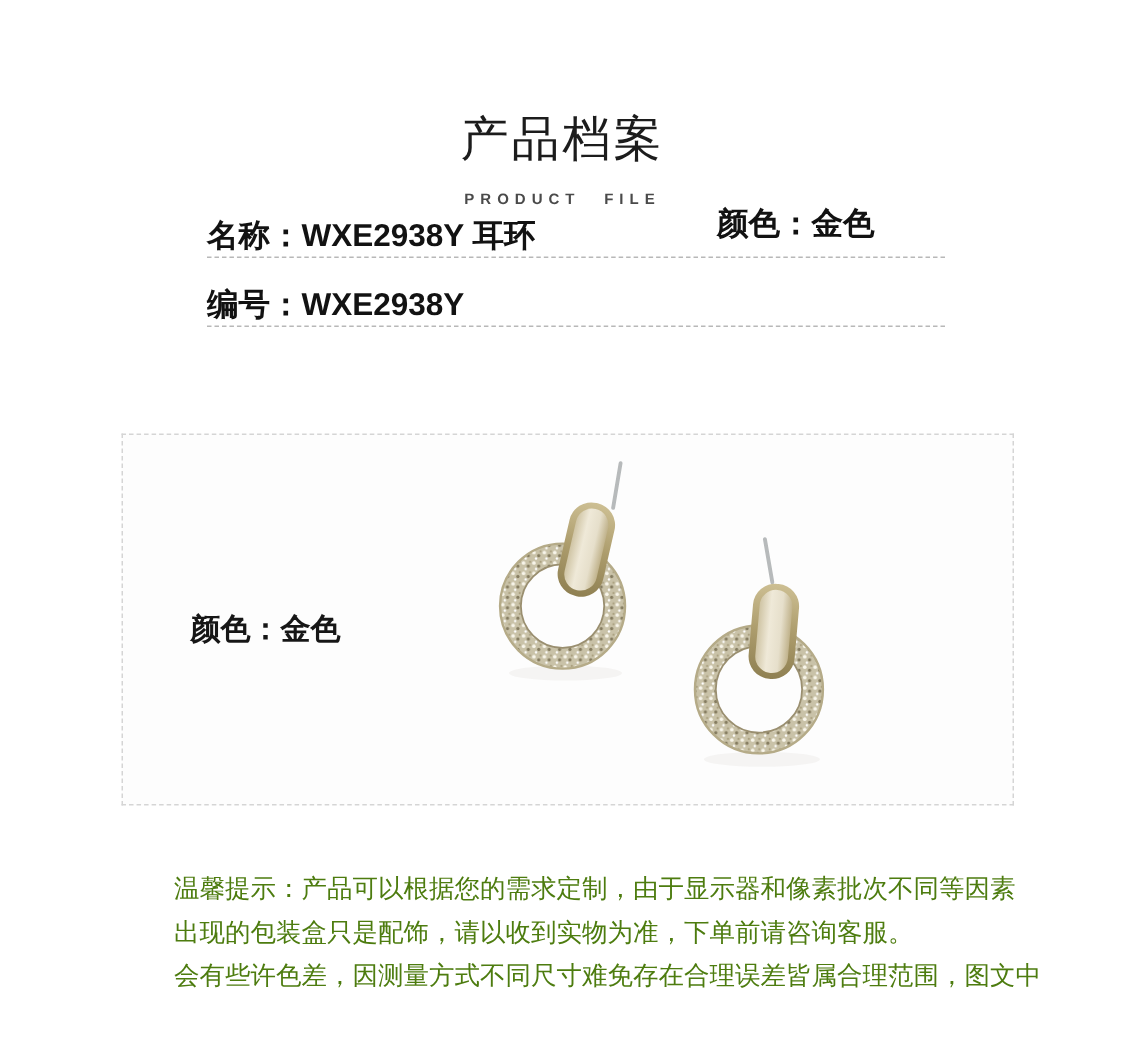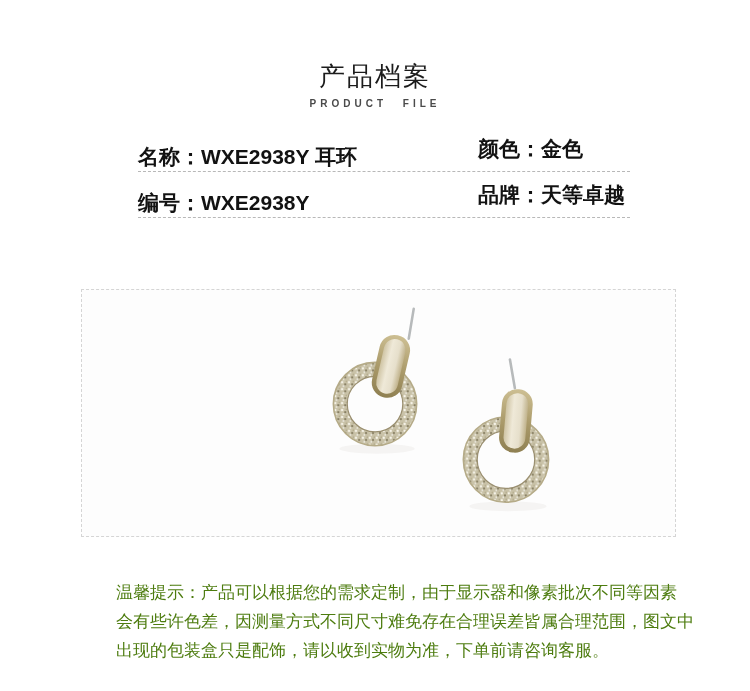--- a/index.html
+++ b/index.html
@@ -3,21 +3,21 @@
 <meta charset="utf-8">
 <style>
   html,body{margin:0;padding:0;background:#ffffff;}
   .page{
     position:relative;width:750px;height:691px;background:#ffffff;overflow:hidden;
     font-family:"Liberation Sans","DejaVu Sans",sans-serif;color:#1f1f1f;
   }
   
   .hdr{position:absolute;left:0;top:56px;width:750px;text-align:center;}
   .title{
-    margin:0;font-size:26px;font-weight:400;letter-spacing:2px;color:#1c1c1c;line-height:40px;
+    margin:16px;font-size:32px;font-weight:400;letter-spacing:2px;color:#1c1c1c;line-height:40px;
   }
   .subtitle{
     margin-top:2px;font-size:10px;font-weight:700;letter-spacing:4px;word-spacing:9px;color:#4a4a4a;
   }
   
   .specs{position:absolute;left:138px;top:126px;width:492px;}
   .spec-row{
     position:relative;height:45px;display:flex;align-items:flex-end;
     border-bottom:1px dashed #b8b8b8;
   }
@@ -58,24 +58,20 @@
       </div>
       <div class="spec-cell right">
         <span class="lbl">颜色：</span>
           <span class="val">金色</span>
       </div>
     </div>
     <div class="spec-row">
       <div class="spec-cell left">
         <span class="lbl">编号：</span><span class="val">WXE2938Y</span>
       </div>
-      <div class="spec-cell right">
-        <span class="lbl">品牌：</span>
-          <span class="val">天等卓越</span>
-      </div>
     </div>
   </div>
 
   <div class="photo-box">
     <svg class="photo-svg" viewBox="0 0 595 248" aria-hidden="true">
       <defs>
         <pattern id="pave" width="7" height="7" patternUnits="userSpaceOnUse">
           <rect width="7" height="7" fill="#c9c2a8"></rect>
           <circle cx="1.8" cy="2" r="1.2" fill="#f8f5ea"></circle>
           <circle cx="5" cy="4.2" r="1.1" fill="#857c60"></circle>
@@ -113,21 +109,24 @@
         <circle cx="426" cy="171" r="36" fill="none" stroke="url(#pave)" stroke-width="14"></circle>
         <circle cx="426" cy="171" r="43" fill="none" stroke="#b5ab88" stroke-width="1.6"></circle>
         <circle cx="426" cy="171" r="29" fill="none" stroke="#9a8f70" stroke-width="1.2"></circle>
         <g transform="rotate(5 436 132)">
           <rect x="420.5" y="100" width="31" height="64" rx="15" fill="url(#edge)"></rect>
           <rect x="425" y="104" width="22" height="56" rx="11" fill="url(#satin)"></rect>
         </g>
       </g>
     </svg>
 
+    <div class="color-label">
+      <span>颜色：</span><span>金色</span>
+    </div>
   </div>
 
   <div class="tips">
     <div class="tip-line">温馨提示：产品可以根据您的需求定制，由于显示器和像素批次不同等因素</div>
+    <div class="tip-line">出现的包装盒只是配饰，请以收到实物为准，下单前请咨询客服。</div>
     <div class="tip-line">会有些许色差，因测量方式不同尺寸难免存在合理误差皆属合理范围，图文中</div>
-    <div class="tip-line">出现的包装盒只是配饰，请以收到实物为准，下单前请咨询客服。</div>
   </div>
 
 </div>
 
 </body></html>

